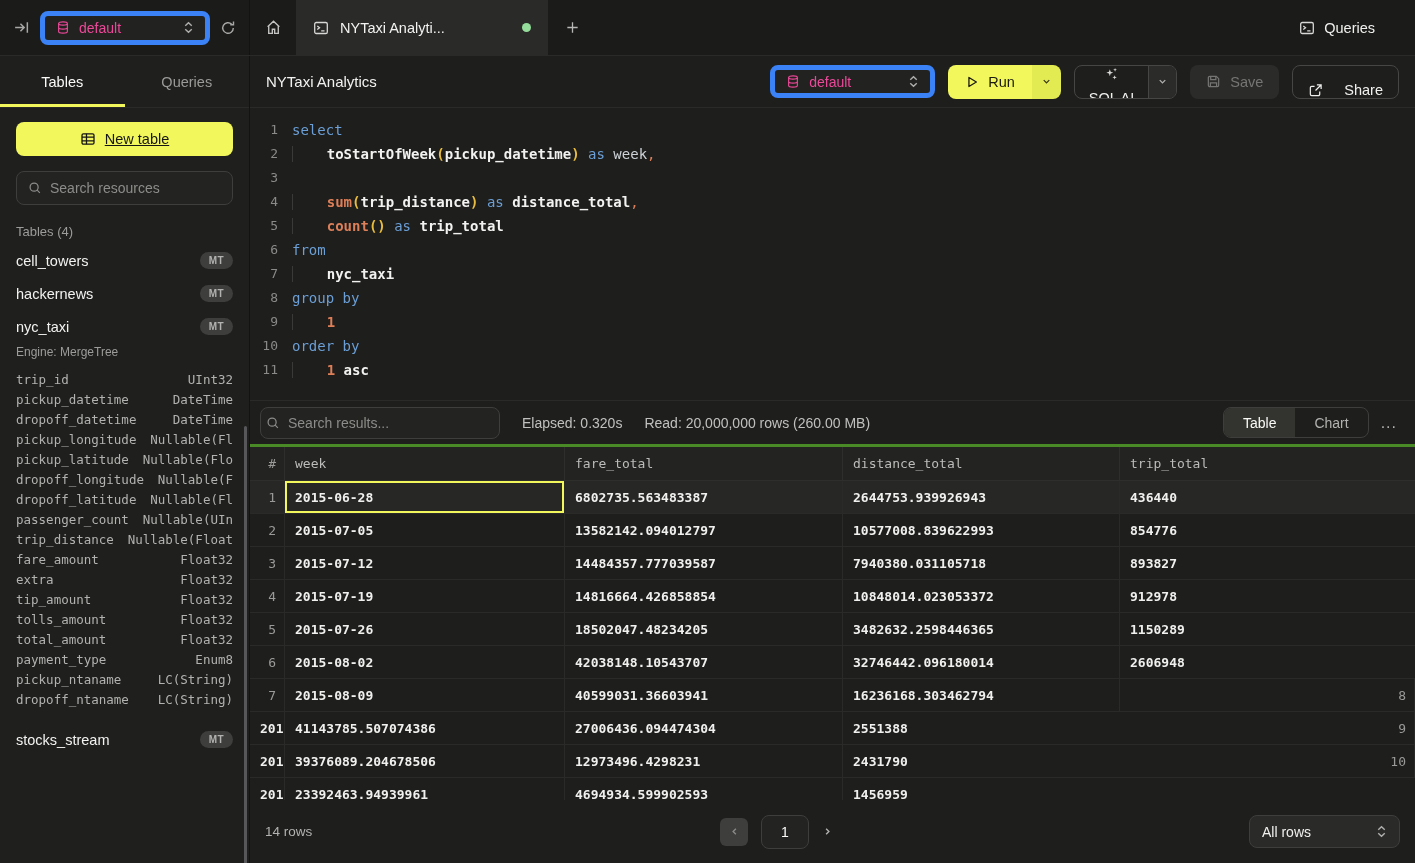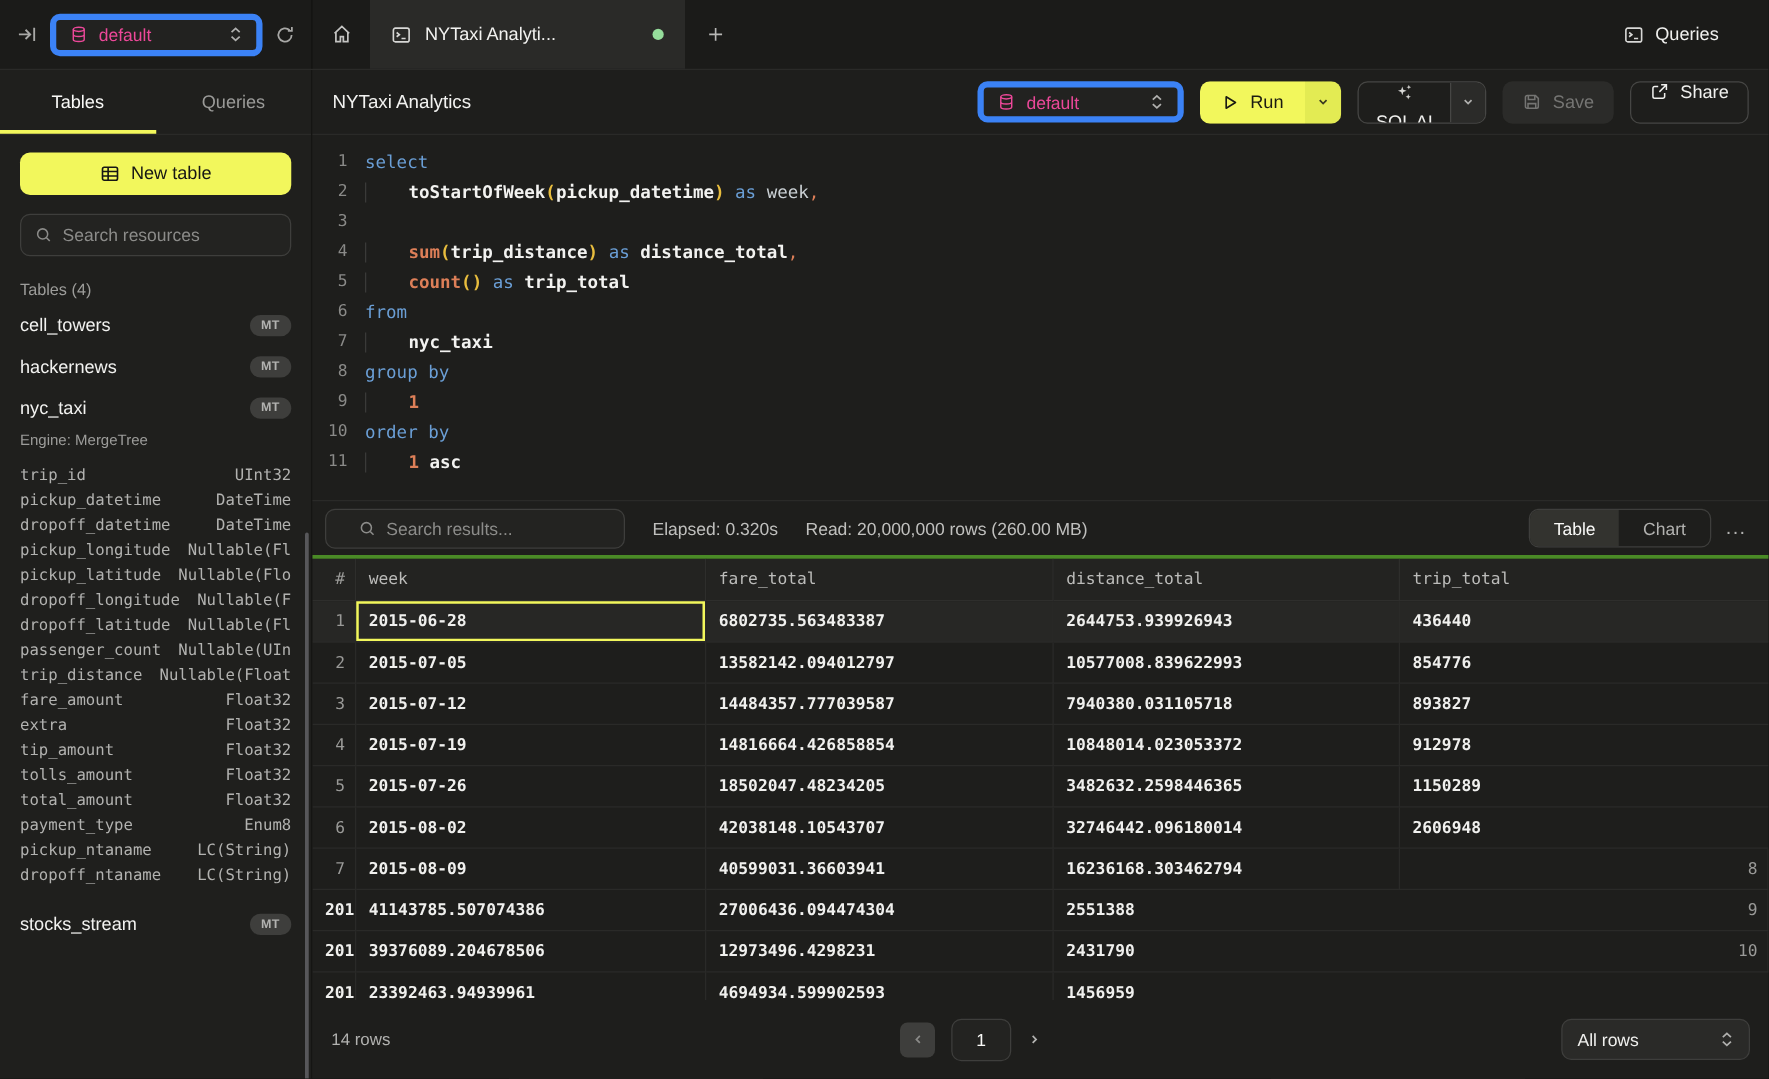--- a/index.html
+++ b/index.html
@@ -24,21 +24,21 @@
   .green-dot { width:9px; height:9px; border-radius:50%; background:#95dd9b; flex:none; }
   .newtab-btn { width:48px; display:flex; align-items:center; justify-content:center; color:#b8b8b6; }
   .topbar-right { margin-left:auto; display:flex; align-items:center; gap:9px; padding-right:40px; color:#f0f0ee; font-size:14.5px; }
 
   
   .sidebar { position:absolute; top:56px; left:0; width:250px; bottom:0; background:#1f1f1d; border-right:1px solid #131311; overflow:hidden; }
   .sidebar-tabs { height:52px; display:flex; border-bottom:1px solid #2a2a28; }
   .sidebar-tab { flex:1; display:flex; align-items:center; justify-content:center; font-size:14.5px; color:#9a9a98; position:relative; cursor:pointer; }
   .sidebar-tab.active { color:#fafaf8; }
   .sidebar-tab.active::after { content:""; position:absolute; left:0; right:0; bottom:0; height:3px; background:#f2f75c; }
-  .newtable-btn { margin:14px 16px 0; height:34px; background:#f2f75c; border-radius:8px; display:flex; align-items:center; justify-content:center; gap:9px; color:#161614; font-size:14.5px; cursor:pointer; }
+  .newtable-btn { margin:14px 16px 0; height:34px; background:#f2f75c; border-radius:8px; display:flex; align-items:center; justify-content:center; gap:9px; color:#161614; font-size:14.5px; cursor:pointer;text-decoration:underline; }
   .search-box { margin:15px 16px 0; height:34px; border:1px solid #3e3e3c; border-radius:8px; background:#232321; display:flex; align-items:center; gap:8px; padding:0 11px; color:#8c8c8a; }
   .search-box input { border:none; outline:none; background:transparent; color:#d8d8d6; font-family:inherit; font-size:14px; width:100%; }
   .search-box input::placeholder { color:#8c8c8a; }
   .section-label { margin:19px 16px 5px; font-size:13px; color:#9c9c9a; }
   .table-item { height:33px; padding:0 16px; display:flex; align-items:center; justify-content:space-between; cursor:pointer; }
   .table-item .t-name { font-size:14.5px; color:#f2f2f0; }
   .badge { background:#3e3e3c; color:#b2b2b0; font-size:10px; font-weight:bold; letter-spacing:.4px; padding:3px 9px; border-radius:10px; }
   .engine-label { padding:2px 16px 8px; font-size:12px; color:#9c9c9a; }
   .columns-list { padding:2px 16px 0; }
   .column-row { height:20px; display:flex; align-items:center; justify-content:space-between; gap:6px; font-family:"DejaVu Sans Mono", monospace; font-size:12.5px; color:#b2b2b0; white-space:nowrap; overflow:hidden; }
@@ -53,40 +53,40 @@
   .qh-title { font-size:15px; color:#f2f2f0; }
   .qh-controls { margin-left:auto; display:flex; align-items:center; gap:13px; }
   .db-select.small { flex:none; width:165px; height:33px; }
   .run-btn { display:flex; height:34px; border-radius:8px; overflow:hidden; cursor:pointer; }
   .run-main { background:#f2f75c; color:#1b1b12; display:flex; align-items:center; gap:9px; padding:0 17px; font-size:14.5px; }
   .run-caret { background:#e3eb53; width:29px; display:flex; align-items:center; justify-content:center; color:#3a3a20; }
   .sqlai-btn { display:flex; height:34px; border:1px solid #464644; border-radius:8px; overflow:hidden; cursor:pointer; }
   .sqlai-main { display:flex; align-items:center; gap:9px; padding:0 14px; color:#f0f0ee; font-size:14.5px;flex-direction:column; }
   .sqlai-caret { width:28px; border-left:1px solid #464644; background:#2b2b29; display:flex; align-items:center; justify-content:center; color:#b0b0ae; }
   .save-btn { height:34px; border-radius:8px; background:#2b2b29; color:#757573; display:flex; align-items:center; gap:9px; padding:0 16px; font-size:14.5px; }
-  .share-btn { height:34px; border:1px solid #464644; border-radius:8px; display:flex; align-items:flex-start; gap:9px; padding:0 15px; color:#f0f0ee; font-size:14.5px; cursor:pointer; }
+  .share-btn { height:34px; border:1px solid #464644; border-radius:8px; display:flex; align-items:flex-end; gap:21px; padding:0 15px; color:#f0f0ee; font-size:14.5px; cursor:pointer; }
 
   
   .editor { height:292px; flex:none; padding-top:10px; overflow:hidden; cursor:text; }
   .code-line { display:flex; height:24px; line-height:24px; font-family:"DejaVu Sans Mono", monospace; font-size:14px; }
   .line-num { width:28px; flex:none; text-align:right; color:#8a8a88; font-size:13px; }
   .line-code { padding-left:14px; white-space:pre; }
   .tok-kw  { color:#6b9fd6; }
   .tok-fn  { color:#dd7f58; font-weight:bold; }
   .tok-par { color:#e8bd3e; font-weight:bold; }
   .tok-id  { color:#f2f2f0; font-weight:bold; }
   .tok-idl { color:#ccd2d6; }
   .tok-com { color:#dd7f58; }
   .tok-num { color:#dd7f58; font-weight:bold; }
   .tok-ind { border-left:1px solid #3a3a38; }
   .tok-pl  { color:#f0f0ee; }
 
   
   .results-toolbar { height:44px; flex:none; border-top:1px solid #2a2a28; display:flex; align-items:center; padding:0 16px 0 10px; gap:22px; }
-  .results-search { width:240px; flex:none; height:32px; border:1px solid #3e3e3c; border-radius:8px; background:#232321; display:flex; align-items:center; gap:8px; padding:0 26px; color:#8c8c8a; }
+  .results-search { width:240px; flex:none; height:32px; border:1px solid #3e3e3c; border-radius:8px; background:#232321; display:flex; align-items:center; gap:8px; padding:0 5px; color:#8c8c8a; }
   .results-search input { border:none; outline:none; background:transparent; color:#d8d8d6; font-family:inherit; font-size:14px; width:100%; }
   .results-search input::placeholder { color:#8c8c8a; }
   .stat-text { color:#c0c0be; font-size:14px; white-space:nowrap; }
   .toolbar-right { margin-left:auto; display:flex; align-items:center; gap:10px; }
   .view-toggle { display:flex; height:31px; border:1px solid #3e3e3c; border-radius:8px; overflow:hidden; }
   .view-tab { padding:0 19px; display:flex; align-items:center; font-size:14px; color:#b2b2b0; cursor:pointer; }
   .view-tab.active { background:#33332f; color:#fafaf8; }
   .more-btn { color:#b2b2b0; font-size:16px; letter-spacing:1px; padding:0 2px; cursor:pointer; }
 
   .progress-line { height:3px; flex:none; background:#4a8a26; }

